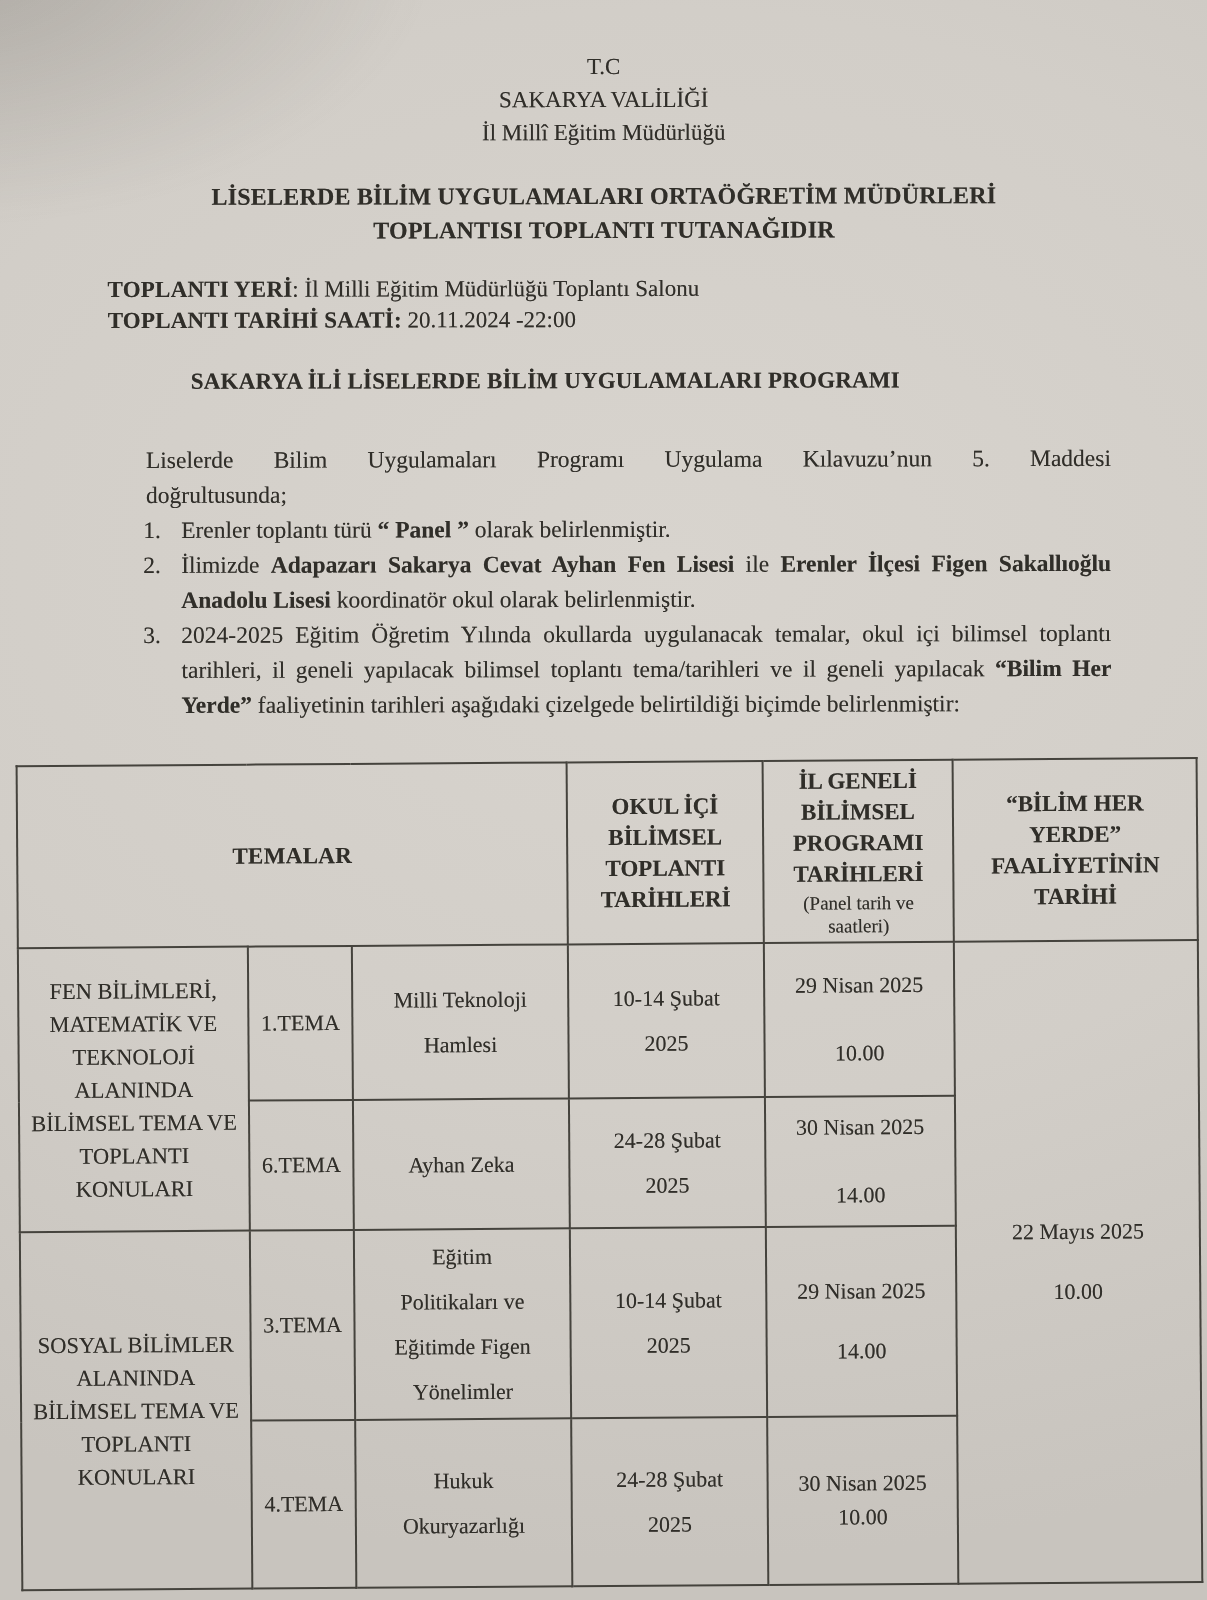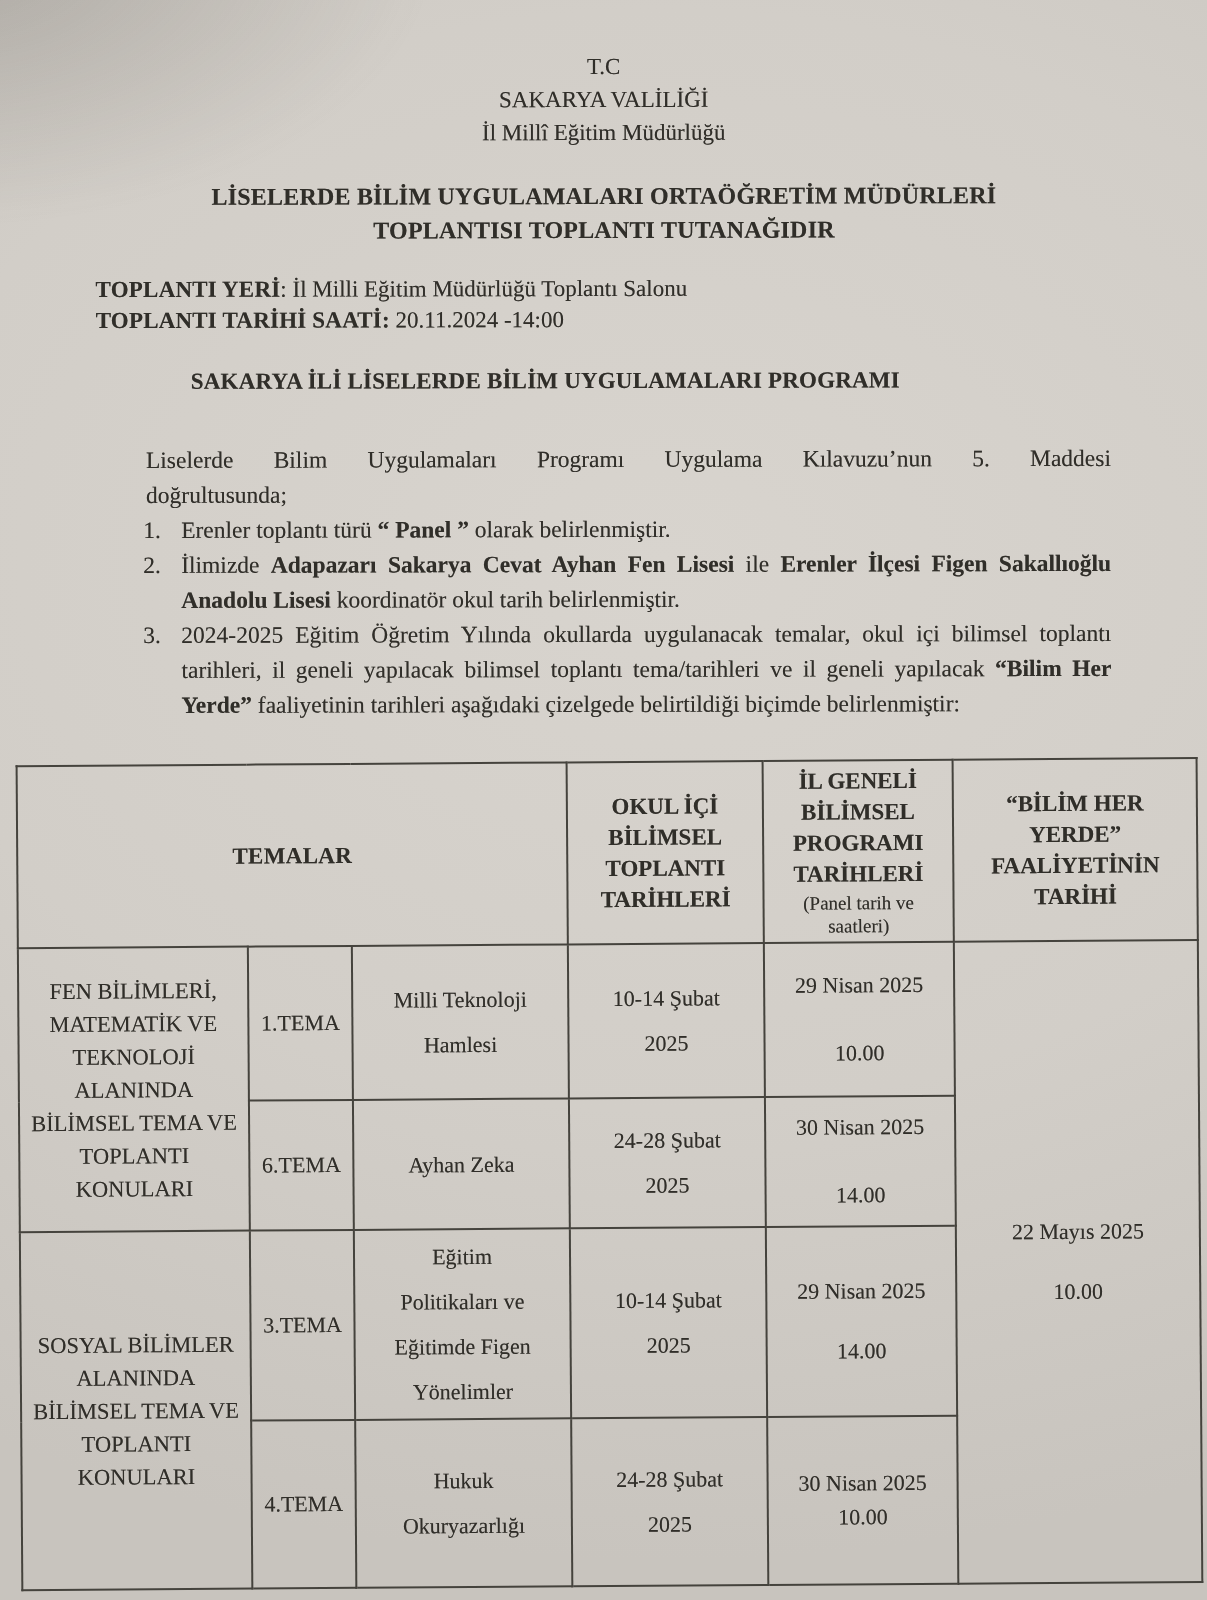--- a/index.html
+++ b/index.html
@@ -28,21 +28,21 @@
 
   
   .doc-title {
     margin-top: 30px; text-align: center;
     font-weight: bold; font-size: 24px; line-height: 34px;
     letter-spacing: 0.2px;
   }
 
   
   .meeting-info { margin-top: 26px; padding-left: 95px; font-size: 23px; line-height: 31px; }
-  .meeting-info .lbl { font-weight: bold; letter-spacing: 0.2px; }
+  .meeting-info .lbl { font-weight: bold; letter-spacing: 0.2px; margin-left: 12px; }
   .meeting-info .val { font-weight: normal; }
 
   
   .program-title { margin-top: 33px; padding-left: 190px; font-weight: bold; font-size: 23px; letter-spacing: 0.2px; }
 
   
   .intro { margin-top: 48px; margin-left: 145px; width: 965px; font-size: 23.5px; line-height: 35px; }
   .intro .jline { text-align: justify; text-align-last: justify; }
   .intro .nline { text-align: left; }
 
@@ -102,39 +102,39 @@
   <div class="doc-title">
     <div>LİSELERDE BİLİM UYGULAMALARI ORTAÖĞRETİM MÜDÜRLERİ</div>
     <div>TOPLANTISI TOPLANTI TUTANAĞIDIR</div>
   </div>
 
   <div class="meeting-info">
     <div>
       <span class="lbl">TOPLANTI YERİ</span><span class="val">: </span><span class="val">İl Milli Eğitim Müdürlüğü Toplantı Salonu</span>
     </div>
     <div>
-      <span class="lbl">TOPLANTI TARİHİ SAATİ:</span><span class="val"> 20.11.2024 -14:00</span>
+      <span class="lbl">TOPLANTI TARİHİ SAATİ:</span><span class="val"> 20.11.2024 -22:00</span>
     </div>
   </div>
 
   <div class="program-title">SAKARYA İLİ LİSELERDE BİLİM UYGULAMALARI PROGRAMI</div>
 
   <div class="intro">
     <div class="jline">Liselerde Bilim Uygulamaları Programı Uygulama Kılavuzu’nun 5. Maddesi</div>
     <div class="nline">doğrultusunda;</div>
   </div>
 
   <div class="num-list">
     <div class="num-item">
       <span class="num">1.</span>
       <span class="body"><span>Erenler toplantı türü </span><span class="b">“ Panel ”</span><span> olarak belirlenmiştir.</span></span>
     </div>
     <div class="num-item">
       <span class="num">2.</span>
-      <span class="body"><span>İlimizde </span><span class="b">Adapazarı Sakarya Cevat Ayhan Fen Lisesi</span><span> ile </span><span class="b">Erenler İlçesi Figen Sakallıoğlu Anadolu Lisesi</span><span> koordinatör okul tarih belirlenmiştir.</span></span>
+      <span class="body"><span>İlimizde </span><span class="b">Adapazarı Sakarya Cevat Ayhan Fen Lisesi</span><span> ile </span><span class="b">Erenler İlçesi Figen Sakallıoğlu Anadolu Lisesi</span><span> koordinatör okul olarak belirlenmiştir.</span></span>
     </div>
     <div class="num-item">
       <span class="num">3.</span>
       <span class="body"><span>2024-2025 Eğitim Öğretim Yılında okullarda uygulanacak temalar, okul içi bilimsel toplantı tarihleri, il geneli yapılacak bilimsel toplantı tema/tarihleri ve il geneli yapılacak </span><span class="b">“Bilim Her Yerde”</span><span> faaliyetinin tarihleri aşağıdaki çizelgede belirtildiği biçimde belirlenmiştir:</span></span>
     </div>
   </div>
 
   <table class="program-table">
     <colgroup>
       <col style="width:230px">

